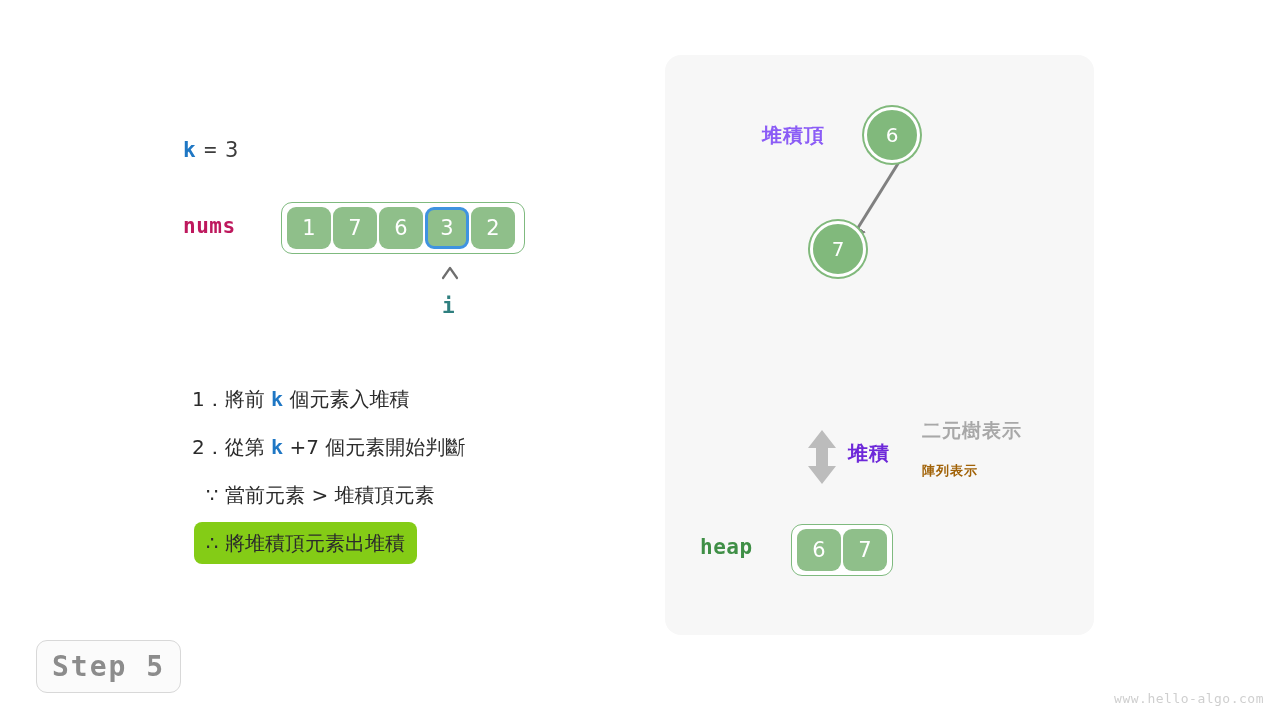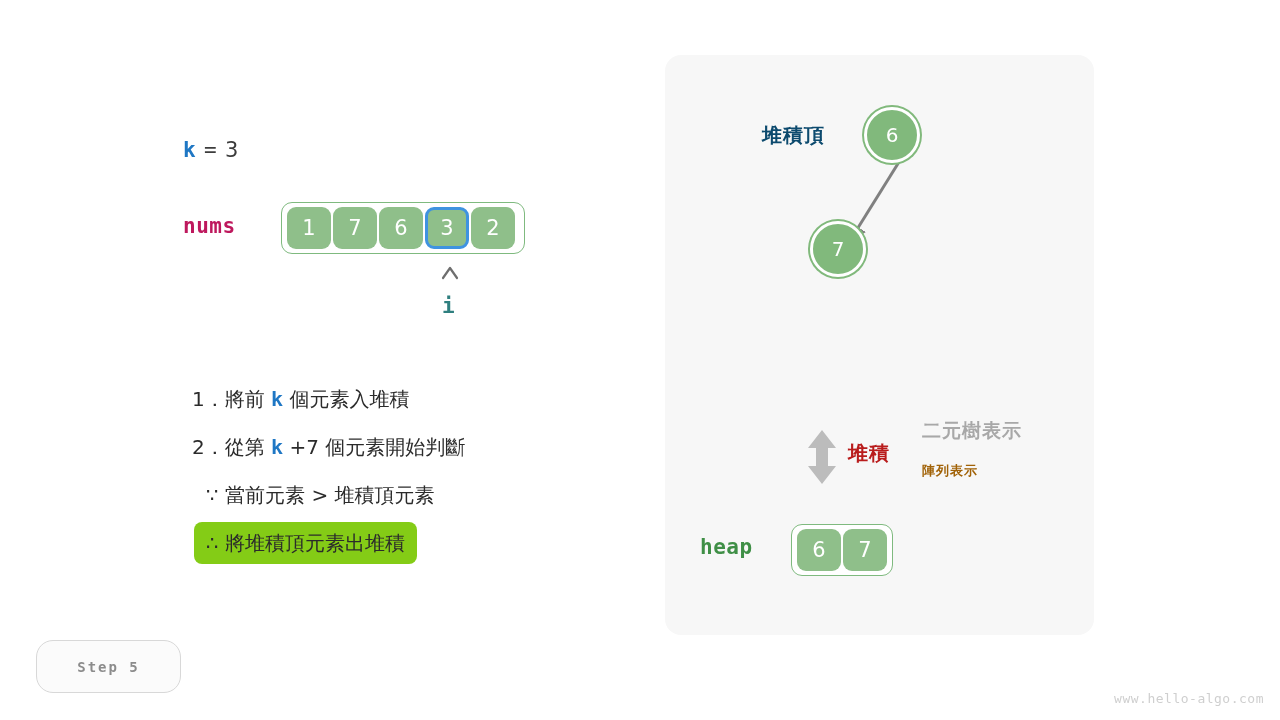--- a/index.html
+++ b/index.html
@@ -135,27 +135,27 @@
   .step-row .kw { color: #1f77c4; font-weight: bold; font-family: "DejaVu Sans Mono", monospace; }
   .step-indent { margin-left: 14px; }
 
   
   #step-badge {
     position: absolute;
     left: 36px; top: 640px;
     width: 145px; height: 53px;
     box-sizing: border-box;
     border: 1px solid #d8d8d8;
-    border-radius: 17px;
+    border-radius: 11px;
     background: #fbfbfb;
     display: flex;
     align-items: center;
     justify-content: center;
     color: #8c8c8c;
-    font-size: 14px;
+    font-size: 28px;
     font-weight: bold;
     letter-spacing: 2px;
   }
 
   
   #watermark {
     position: absolute;
     right: 16px; bottom: 14px;
     font-size: 13px;
     color: #cfcfcf;
@@ -169,21 +169,21 @@
     width: 429px; height: 580px;
     background: #f7f7f7;
     border-radius: 16px;
   }
 
   #heaptop-label {
     position: absolute;
     left: 762px; top: 122px;
     font-size: 20px;
     font-weight: bold;
-    color: #0c4a6e;
+    color: #8b5cf6;
     letter-spacing: 1px;
   }
 
   .tree-node {
     position: absolute;
     box-sizing: border-box;
     width: 56px; height: 56px;
     border-radius: 50%;
     background: #81b97c;
     border: 3px solid #ffffff;
@@ -208,21 +208,21 @@
   #legend-arrow {
     position: absolute;
     left: 802px; top: 428px;
     width: 40px; height: 58px;
   }
   #legend-heap {
     position: absolute;
     left: 848px; top: 440px;
     font-size: 20px;
     font-weight: bold;
-    color: #b91c1c;
+    color: #6d28d9;
     letter-spacing: 1px;
   }
   #legend-tree-rep {
     position: absolute;
     left: 922px; top: 418px;
     font-size: 19px;
     font-weight: bold;
     color: #a8a8a8;
     letter-spacing: 1px;
   }

